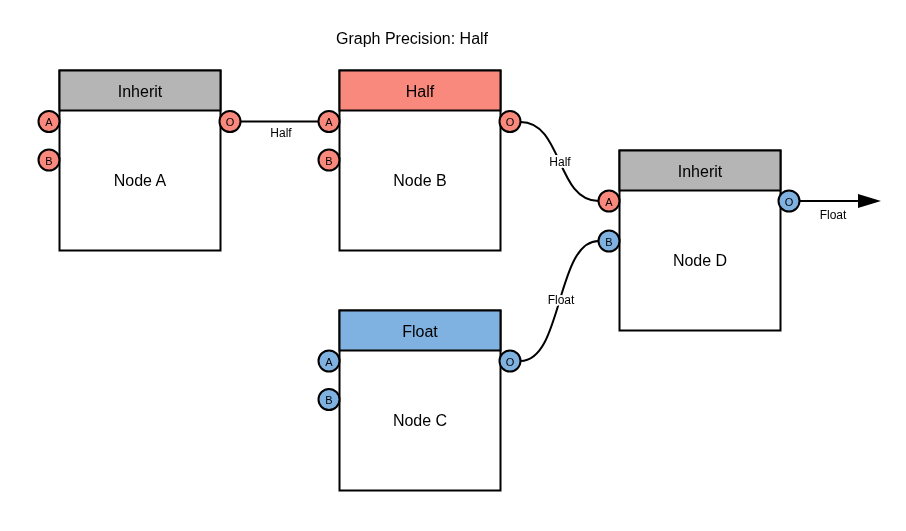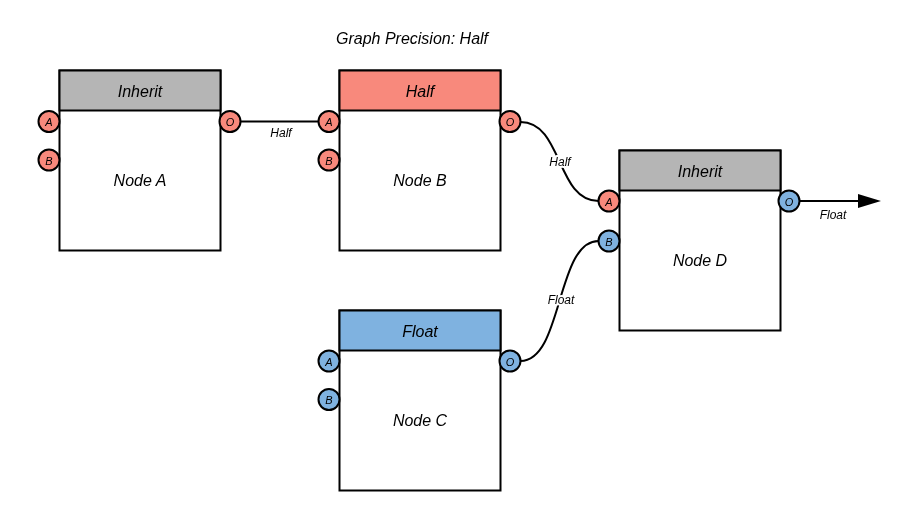--- a/index.html
+++ b/index.html
@@ -6,21 +6,20 @@
     margin: 0;
     padding: 0;
     background: #ffffff;
   }
   .stage {
     position: relative;
     width: 906px;
     height: 531px;
     overflow: hidden;
     font-family: "Liberation Sans", sans-serif;
-    font-style: italic;
   }
   svg {
     position: absolute;
     top: 0;
     left: 0;
     display: block;
   }
   .node-body {
     fill: #ffffff;
     stroke: #000000;

